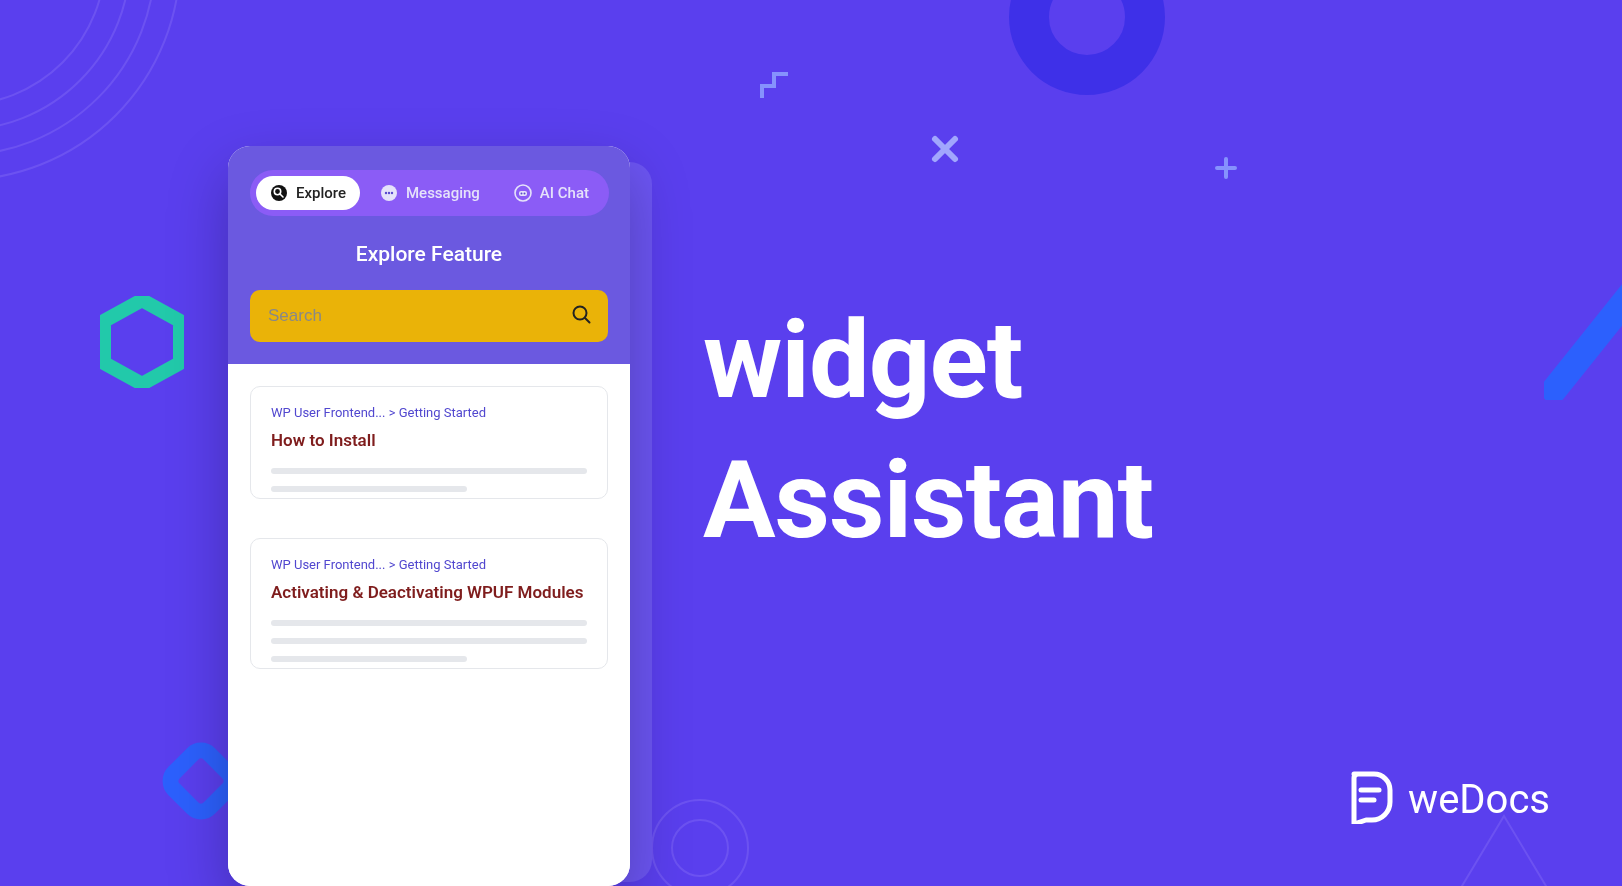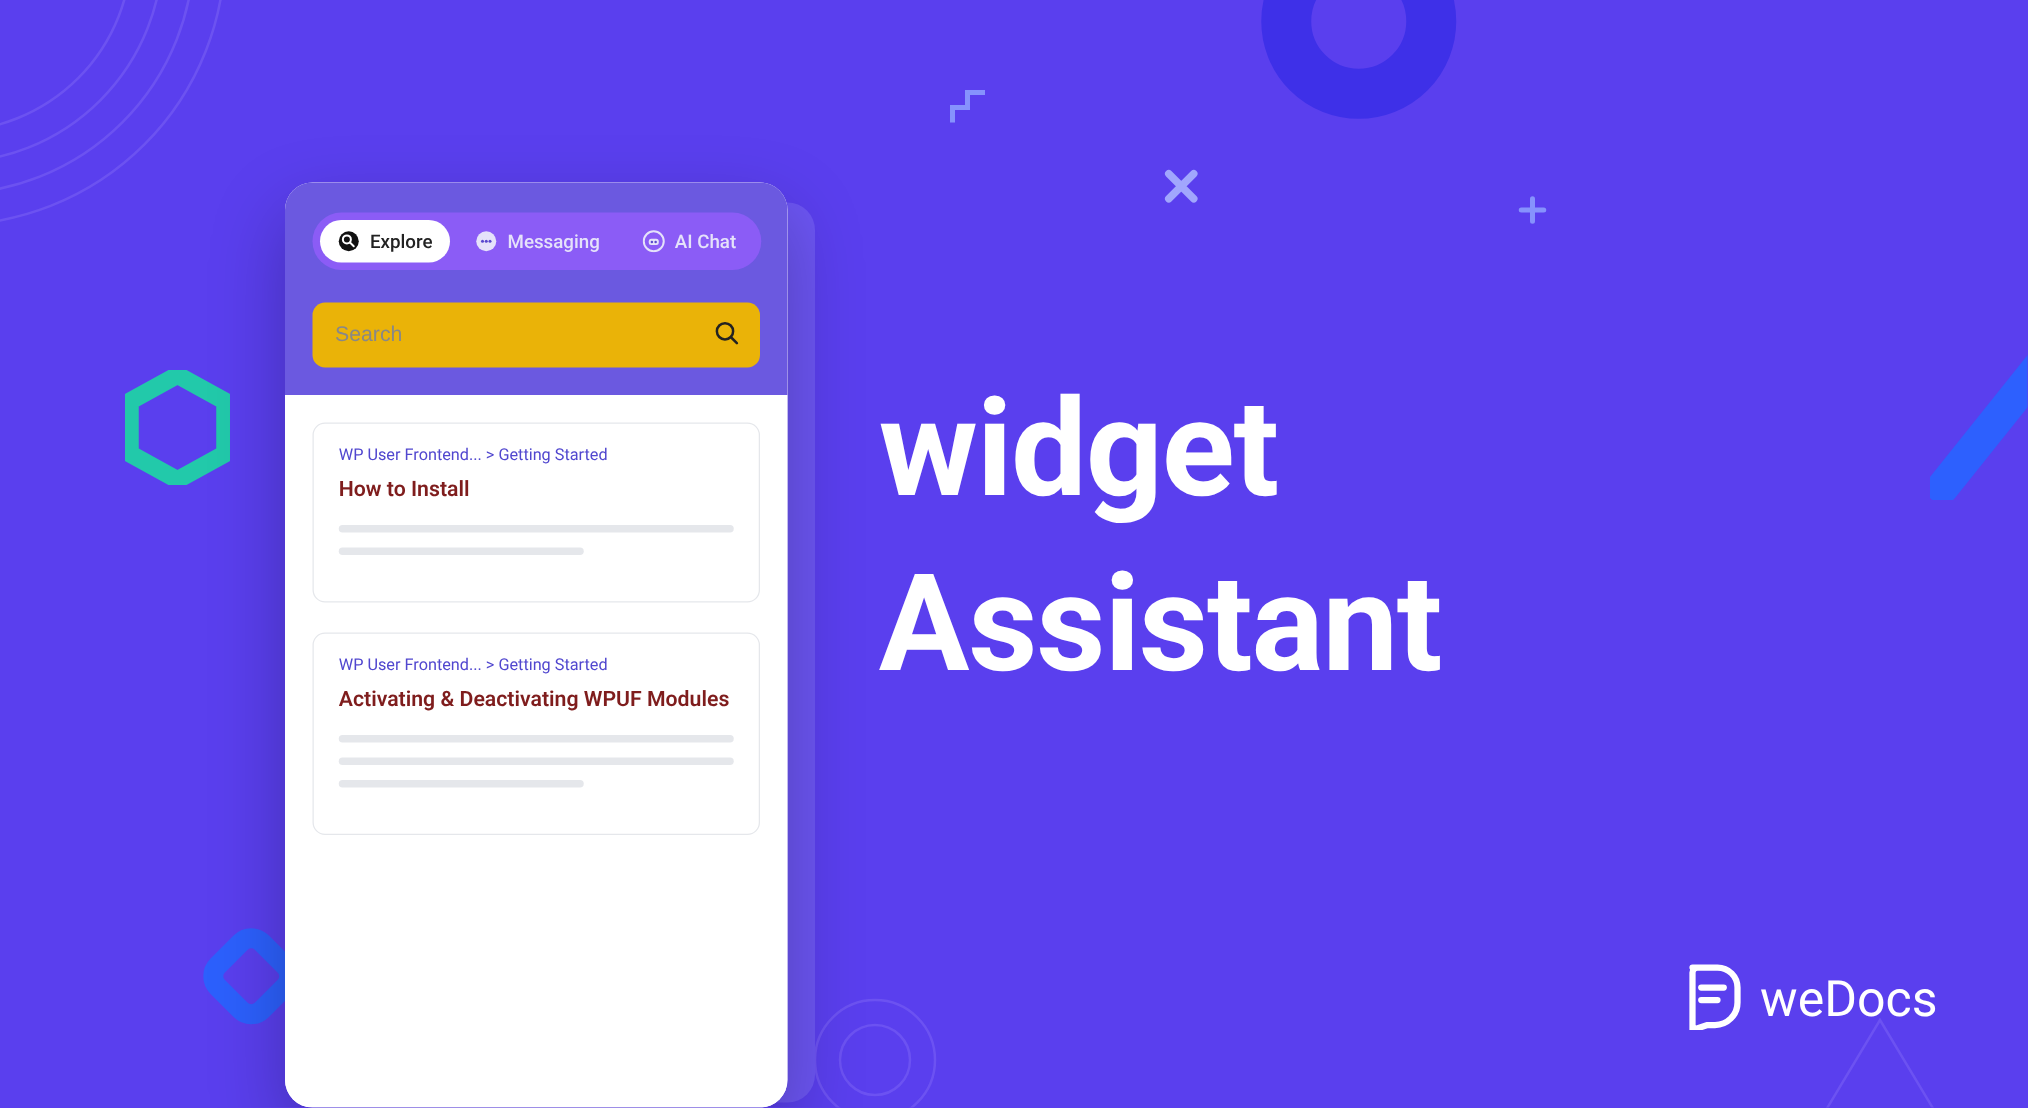--- a/index.html
+++ b/index.html
@@ -121,22 +121,22 @@
   }
 
   .wbody{
     padding:22px;
     background:#fff;
     height:100%;
   }
   .article{
     border:1px solid #E5E7EB;
     border-radius:10px;
-    padding:18px 20px 37px;
-    margin-bottom:24px;
+    padding:18px 20px 6px;
+    margin-bottom:39px;
   }
   .crumbs{
     font-size:13px;
     color:#5147CF;
     margin-bottom:10px;
   }
   .atitle{
     font-size:17px;
     font-weight:600;
     color:#7f1d1d;
@@ -252,20 +252,21 @@
                 <rect x="5" y="7" width="8" height="5" rx="2" fill="#E5E2FA"></rect>
                 <circle cx="7.5" cy="9.5" r="1" fill="#5948CE"></circle>
                 <circle cx="10.5" cy="9.5" r="1" fill="#5948CE"></circle>
               </svg>
           </span>
           <span>AI Chat</span>
         </div>
       </div>
 
       <div class="feature">
+        <h3>Explore Feature</h3>
       </div>
 
       <label class="searchwrap">
         <input type="text" placeholder="Search" style="">
         <span class="sicon">
           <svg width="22" height="22" viewBox="0 0 22 22">
               <circle cx="10" cy="10" r="6.5" fill="none" stroke="#222" stroke-width="2"></circle>
               <line x1="15" y1="15" x2="19.5" y2="19.5" stroke="#222" stroke-width="2" stroke-linecap="round"></line>
             </svg>
         </span>

